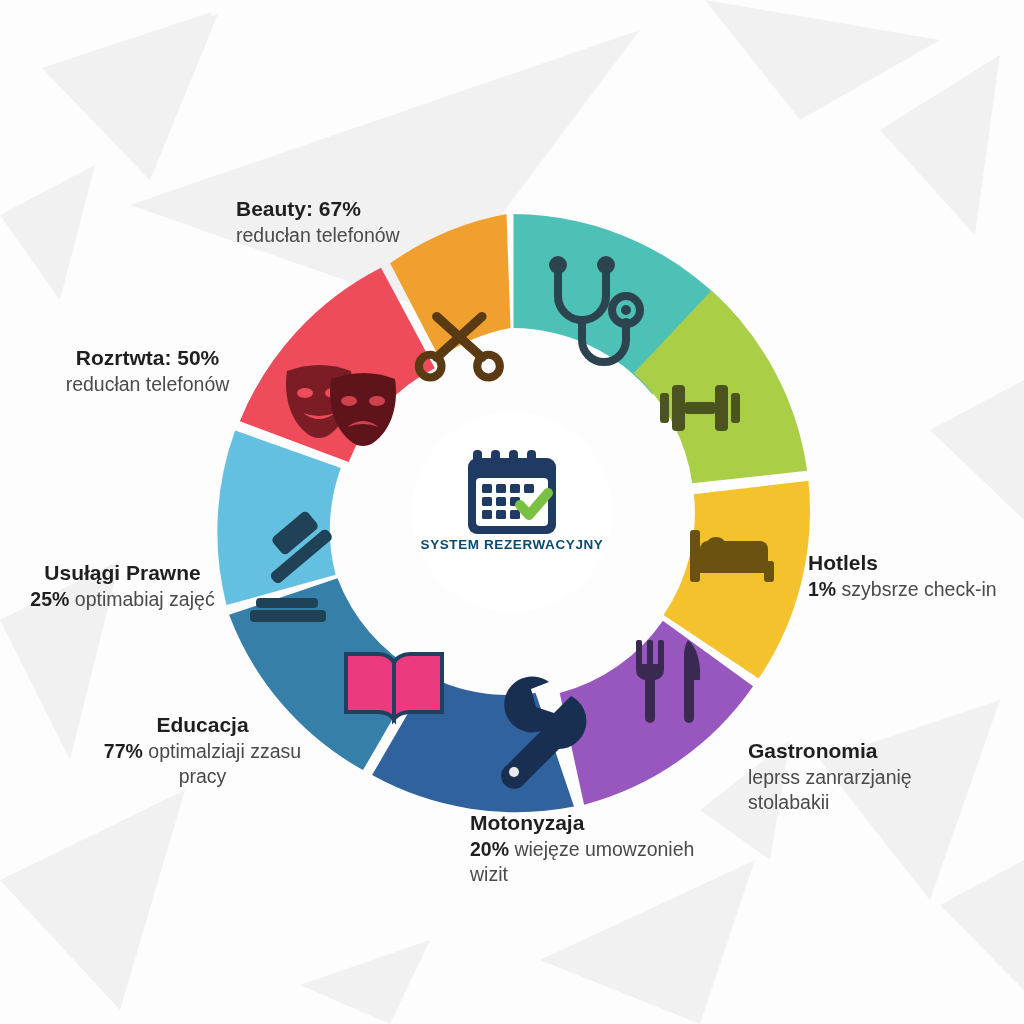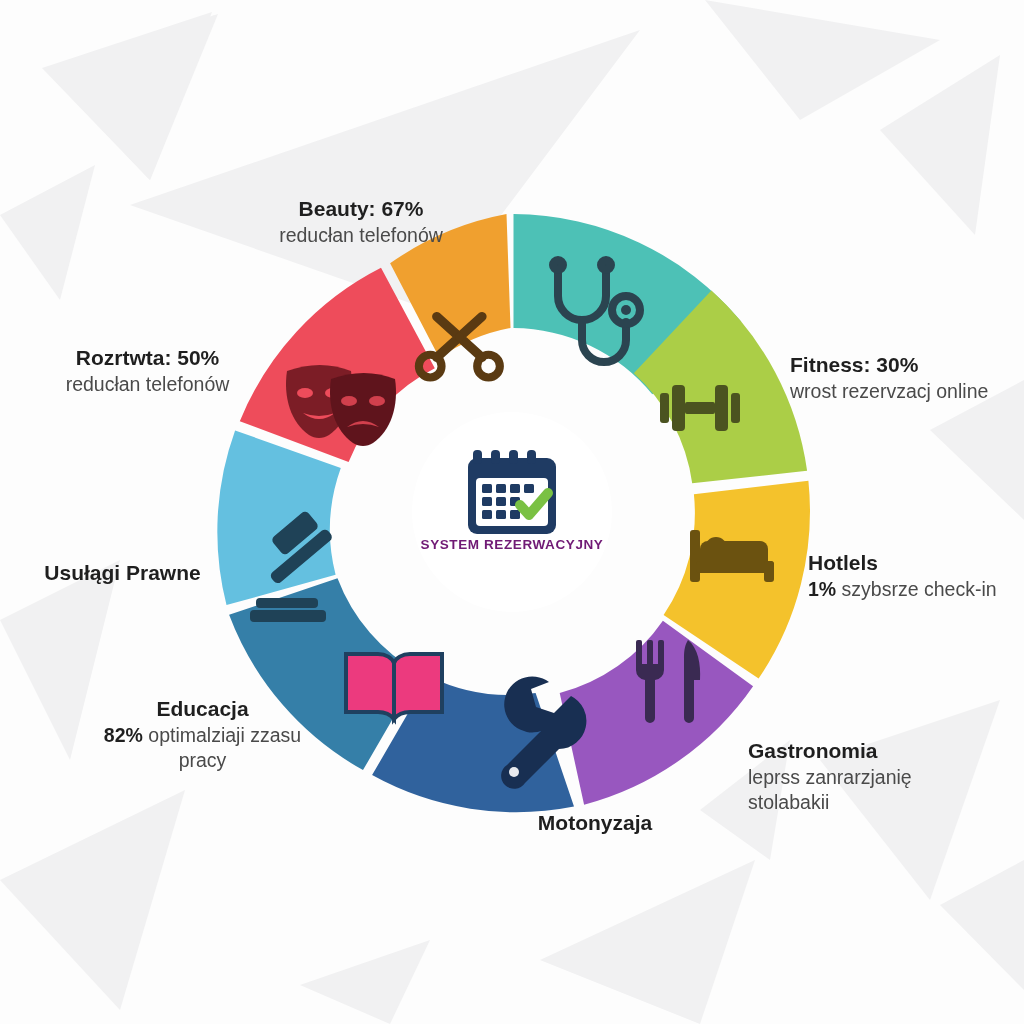--- a/index.html
+++ b/index.html
@@ -13,23 +13,23 @@
   #stage{position:absolute;inset:0;width:1024px;height:1024px;}
   .bg-tri{position:absolute;top:0;left:0;width:1024px;height:1024px;pointer-events:none;}
   .wheel-wrap{position:absolute;left:0;top:0;width:1024px;height:1024px;}
   .labels{position:absolute;left:0;top:0;width:1024px;height:1024px;}
   .lbl{position:absolute;line-height:1.28;color:#4a4a4a;font-size:19.5px;}
   .lbl .hd{font-weight:bold;color:#1f1f1f;font-size:21px;}
   .lbl .pct{font-weight:bold;color:#1f1f1f;}
   .lbl .sub{display:block;}
   .al-right{text-align:center;}
   .al-left{text-align:left;}
-  .al-center{text-align:center;}
+  .al-center{text-align:left;}
   .hub-title{
-    font-size:13.5px;letter-spacing:0.6px;font-weight:600;color:#701a75;
+    font-size:13.5px;letter-spacing:0.6px;font-weight:600;color:#0c4a6e;
     text-align:center;
   }
 </style>
 </head>
 <body>
 
 <div id="stage">
 
   <svg class="bg-tri" viewBox="0 0 1024 1024" xmlns="http://www.w3.org/2000/svg">
     <g fill="#f1f1f2">
@@ -178,46 +178,44 @@
   </div>
 
   <div class="labels">
 
     <div class="lbl al-center" style="left:236px;top:196px;width:250px;">
       <span class="hd">Beauty: 67%</span>
       <span class="sub">reducłan telefonów</span>
     </div>
 
 
-    <div class="lbl al-left" style="left:790px;top:352px;width:200px;">
-      <span class="hd">Fitness: 30%</span>
-      <span class="sub">wrost rezervzacj online</span>
-    </div>
 
     <div class="lbl al-left" style="left:808px;top:550px;width:200px;">
       <span class="hd">Hotlels</span>
       <span class="sub"><span class="pct">1%</span><span> szybsrze check-in</span></span>
     </div>
 
     <div class="lbl al-left" style="left:748px;top:696px;width:215px;margin-top:42px;">
       <span class="hd">Gastronomia</span>
       <span class="sub">leprss zanrarzjanię stolabakii</span>
     </div>
 
     <div class="lbl al-center" style="left:470px;top:810px;width:250px;">
       <span class="hd">Motonyzaja</span>
-    </div>
-
-    <div class="lbl al-right" style="left:100px;top:696px;width:205px;">
+      <span class="sub"><span class="pct">20%</span><span> wiejęze umowzonieh wizit</span></span>
+    </div>
+
+    <div class="lbl al-right" style="left:100px;top:712px;width:205px;">
       <span class="hd">Educacja</span>
-      <span class="sub"><span class="pct">82%</span><span> optimalziaji zzasu pracy</span></span>
+      <span class="sub"><span class="pct">77%</span><span> optimalziaji zzasu pracy</span></span>
     </div>
 
     <div class="lbl al-right" style="left:30px;top:560px;width:185px;">
       <span class="hd">Usułągi Prawne</span>
+      <span class="sub"><span class="pct">25%</span><span> optimabiaj zajęć</span></span>
     </div>
 
     <div class="lbl al-right" style="left:40px;top:345px;width:215px;">
       <span class="hd">Rozrtwta: 50%</span>
       <span class="sub">reducłan telefonów</span>
     </div>
 
   </div>
 </div>
 

